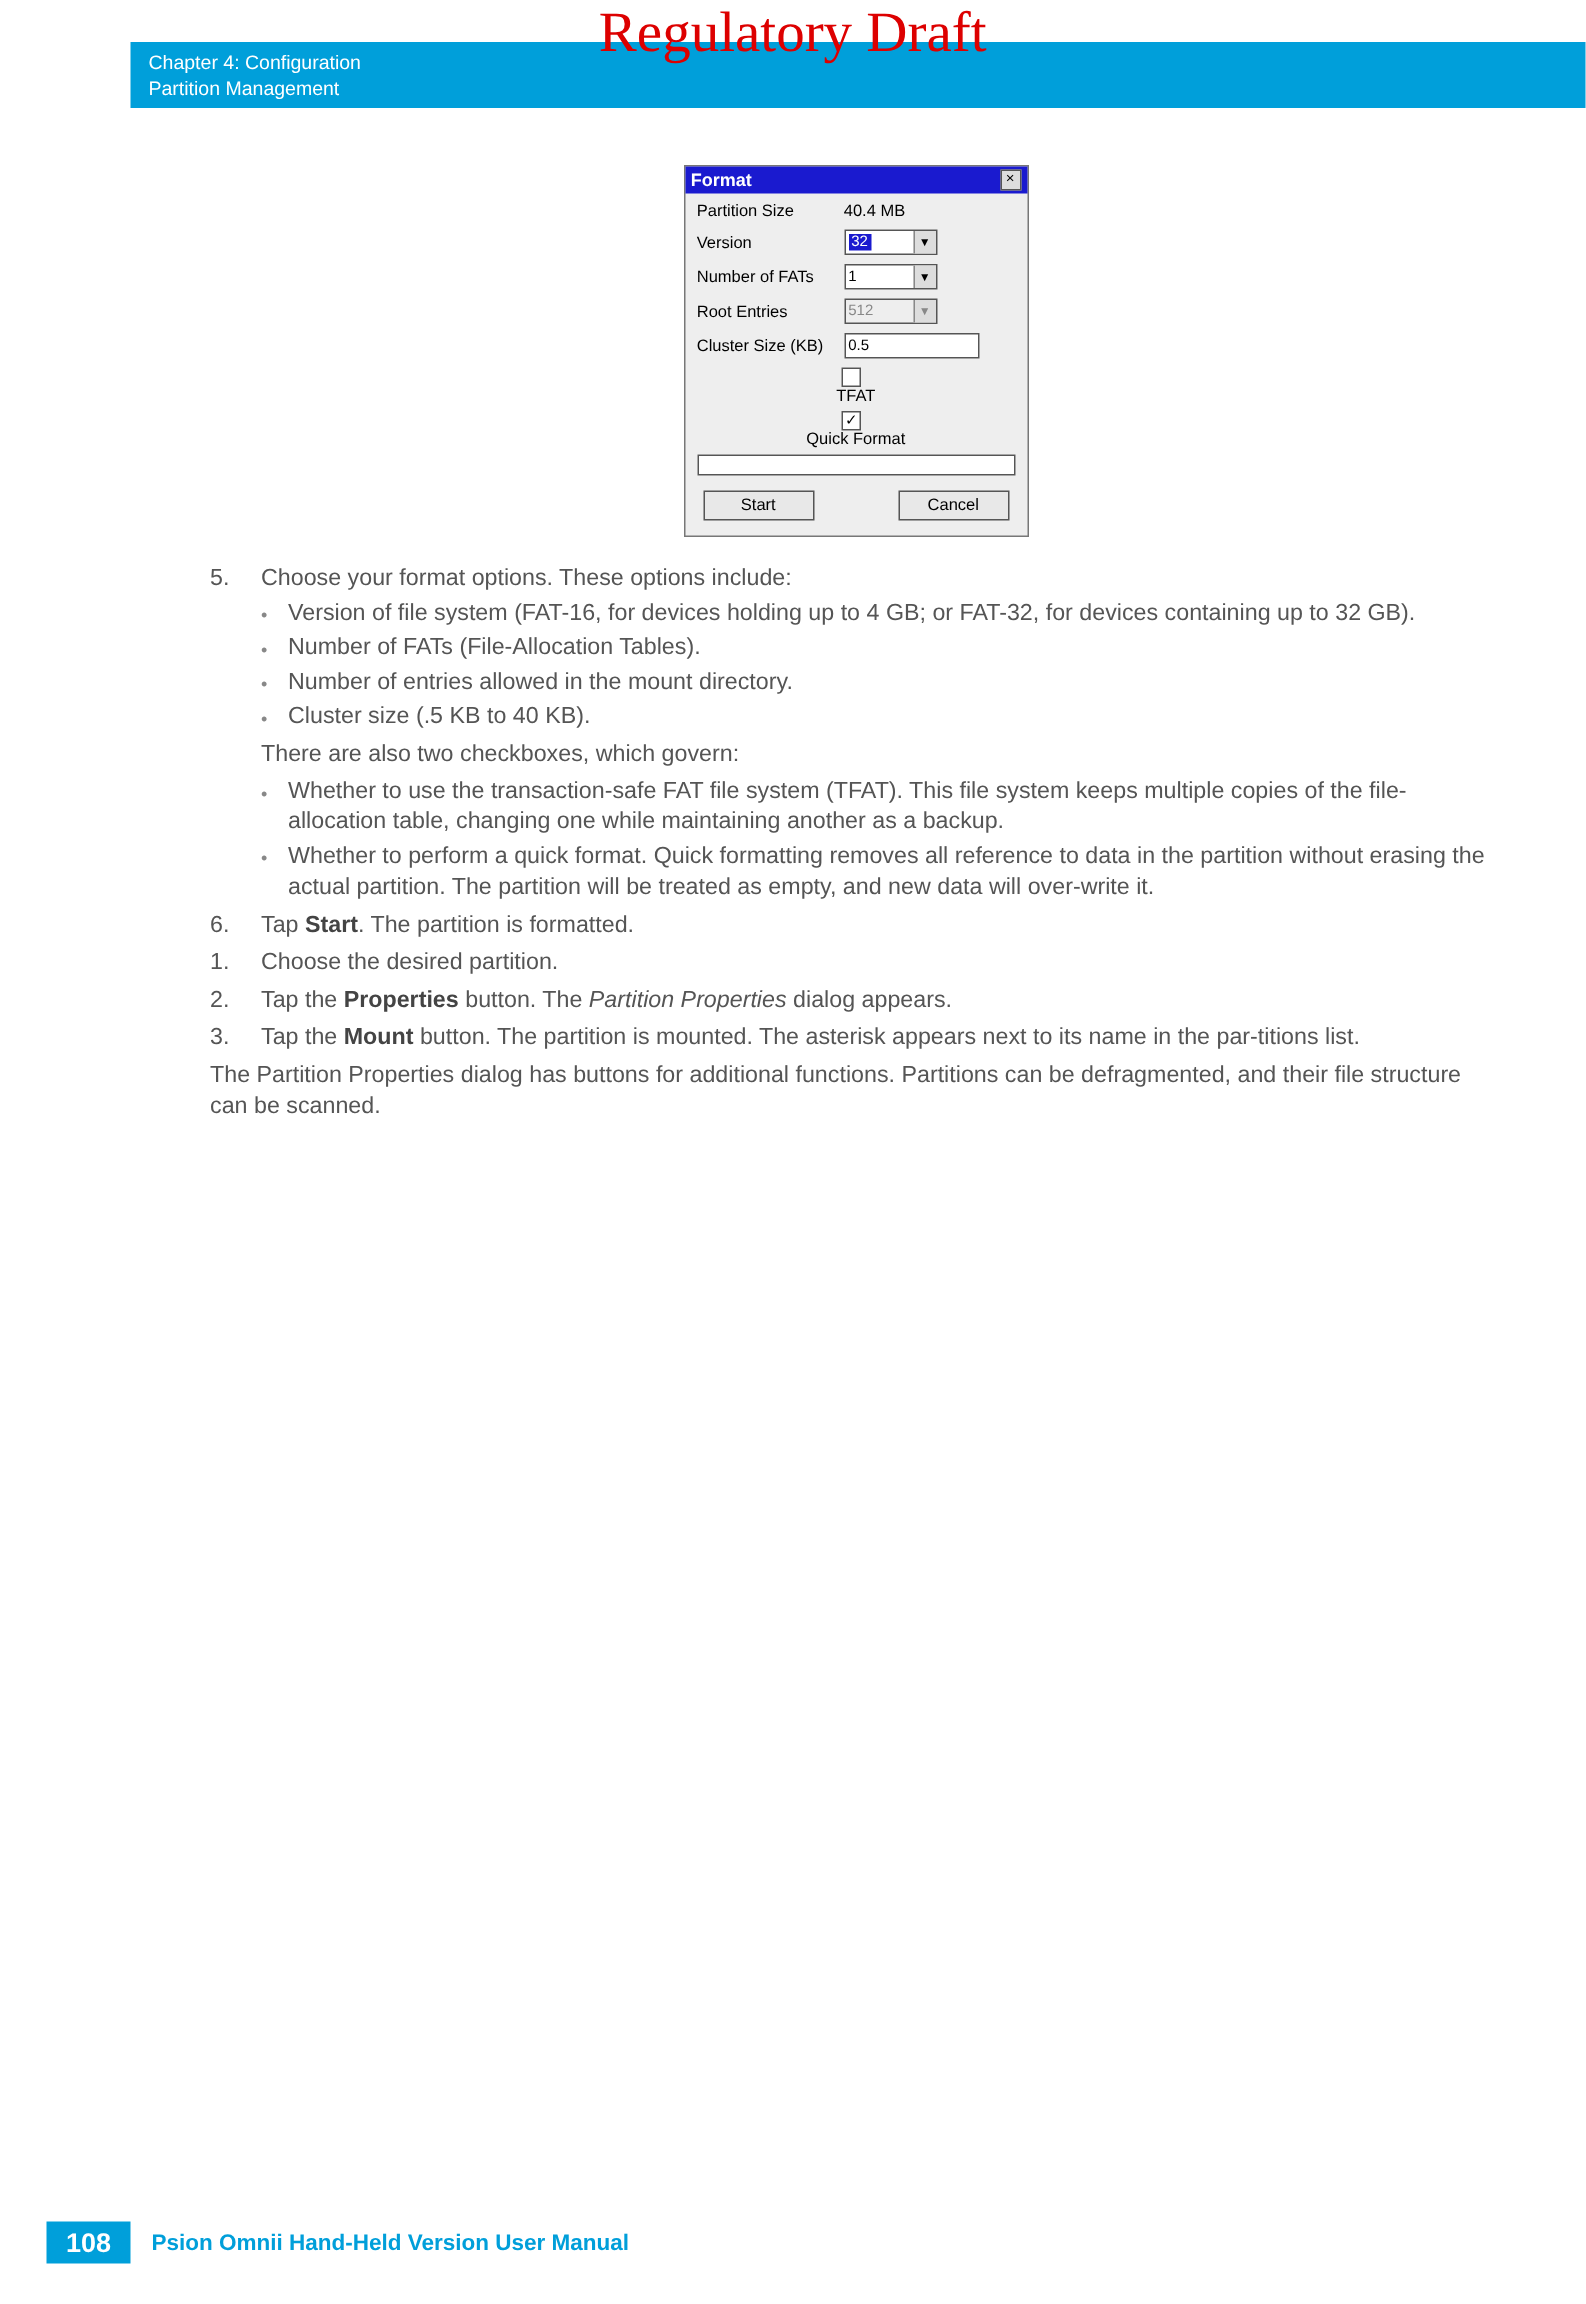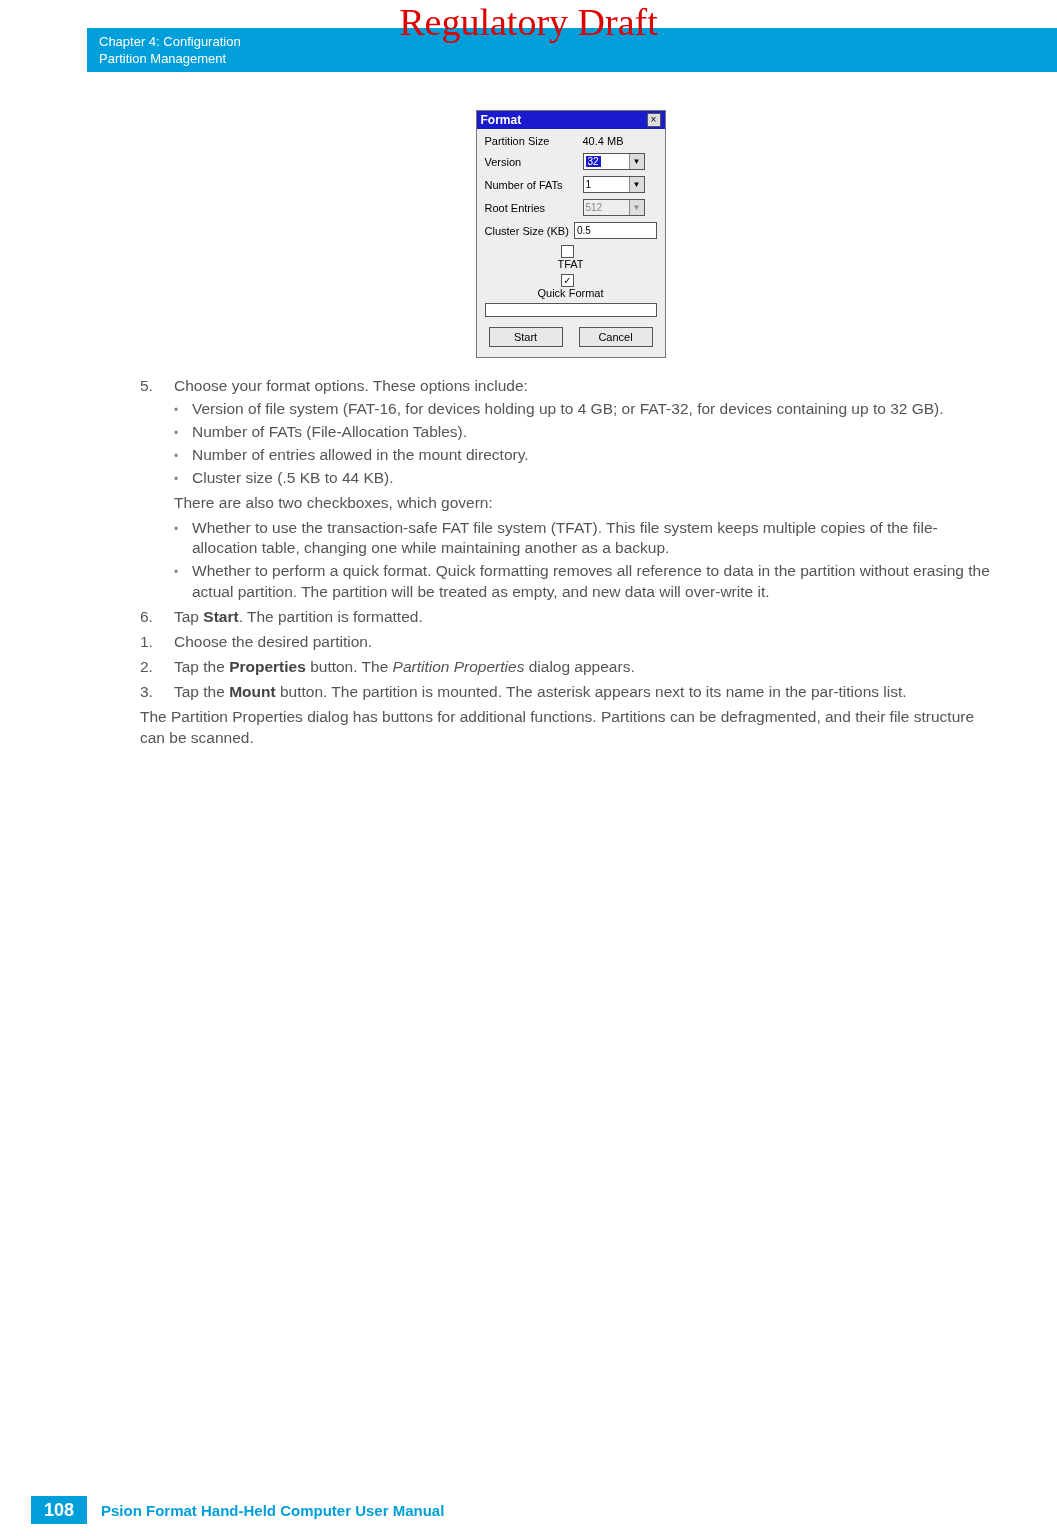--- a/index.html
+++ b/index.html
@@ -36,21 +36,21 @@
     line-height: 1.3;
   }
   .content {
     position: absolute;
     top: 110px;
     left: 140px;
     right: 56px;
   }
   
   .dialog-wrap {
-    width: 190px;
+    width: 230px;
     margin: 0 auto 18px auto;
     border: 1px solid #777;
     background: #eeeeee;
     font-family: Tahoma, Arial, sans-serif;
     font-size: 11px;
     color: #000;
   }
   .dlg-title {
     background: #1a1acf;
     color: #fff;
@@ -139,21 +139,21 @@
   .ul-item { display: flex; margin-top: 2px; }
   .ul-bullet { width: 18px; flex-shrink: 0; color: #888; font-size: 12px; padding-top: 3px; }
   .ul-body { flex: 1; }
   .para { margin-bottom: 4px; margin-top: 4px; }
   b.strong { font-weight: bold; color: #444; }
   i.em { font-style: italic; }
   
   .footer-bar {
     position: absolute;
     left: 0;
-    bottom: 12px;
+    bottom: 27px;
     display: flex;
     align-items: center;
     text-align: center;
   }
   .page-num {
     background: #009fda;
     color: #fff;
     font-weight: bold;
     font-size: 18px;
     width: 56px;
@@ -248,21 +248,21 @@
         <div class="ul-item">
             <div class="ul-bullet">•</div>
             <div class="ul-body">Number of FATs (File-Allocation Tables).</div>
           </div>
         <div class="ul-item">
             <div class="ul-bullet">•</div>
             <div class="ul-body">Number of entries allowed in the mount directory.</div>
           </div>
         <div class="ul-item">
             <div class="ul-bullet">•</div>
-            <div class="ul-body">Cluster size (.5 KB to 44 KB).</div>
+            <div class="ul-body">Cluster size (.5 KB to 40 KB).</div>
           </div>
         <div class="para">There are also two checkboxes, which govern:</div>
         <div class="ul-item">
             <div class="ul-bullet">•</div>
             <div class="ul-body">Whether to use the transaction-safe FAT file system (TFAT). This file system keeps multiple copies of the file-allocation table, changing one while maintaining another as a backup.</div>
           </div>
         <div class="ul-item">
             <div class="ul-bullet">•</div>
             <div class="ul-body">Whether to perform a quick format. Quick formatting removes all reference to data in the partition without erasing the actual partition. The partition will be treated as empty, and new data will over-write it.</div>
           </div>
@@ -296,14 +296,14 @@
       </div>
     </div>
 
     <div class="para">The Partition Properties dialog has buttons for additional functions. Partitions can be defragmented, and their file structure can be scanned.</div>
 
   </div>
 </div>
 
 <div class="footer-bar">
   <div class="page-num">108</div>
-  <div class="footer-title">Psion Format Hand-Held Computer User Manual</div>
+  <div class="footer-title">Psion Omnii Hand-Held Version User Manual</div>
 </div>
 
 </body></html>

